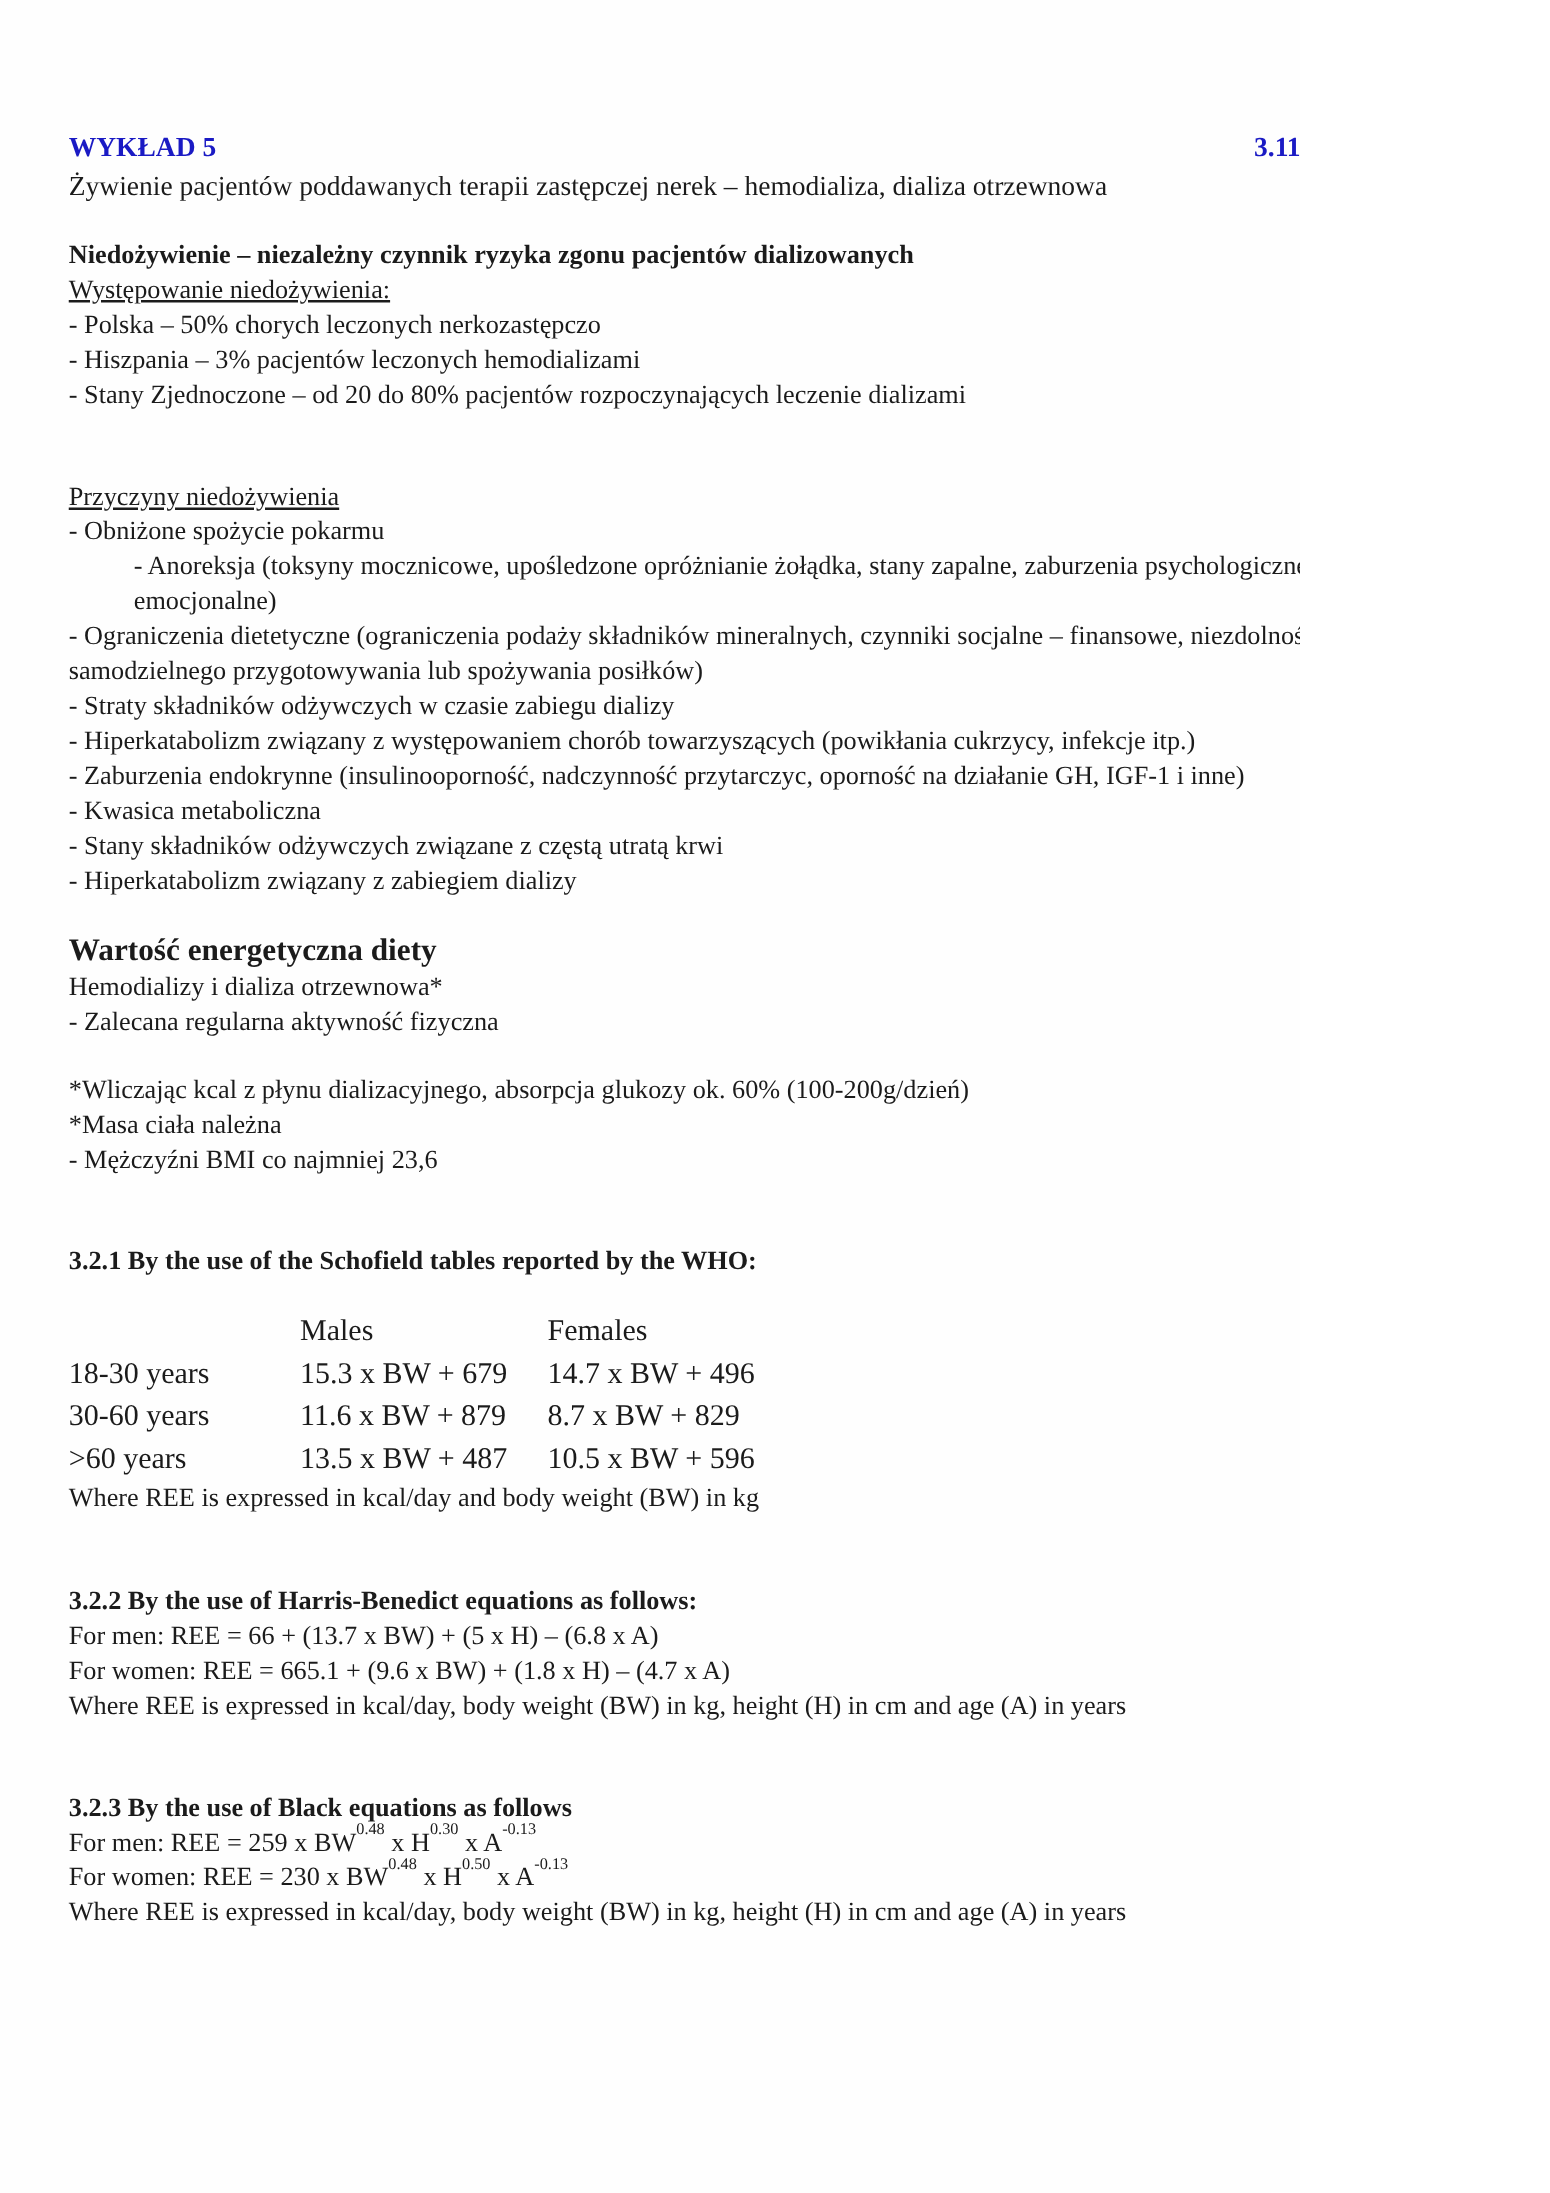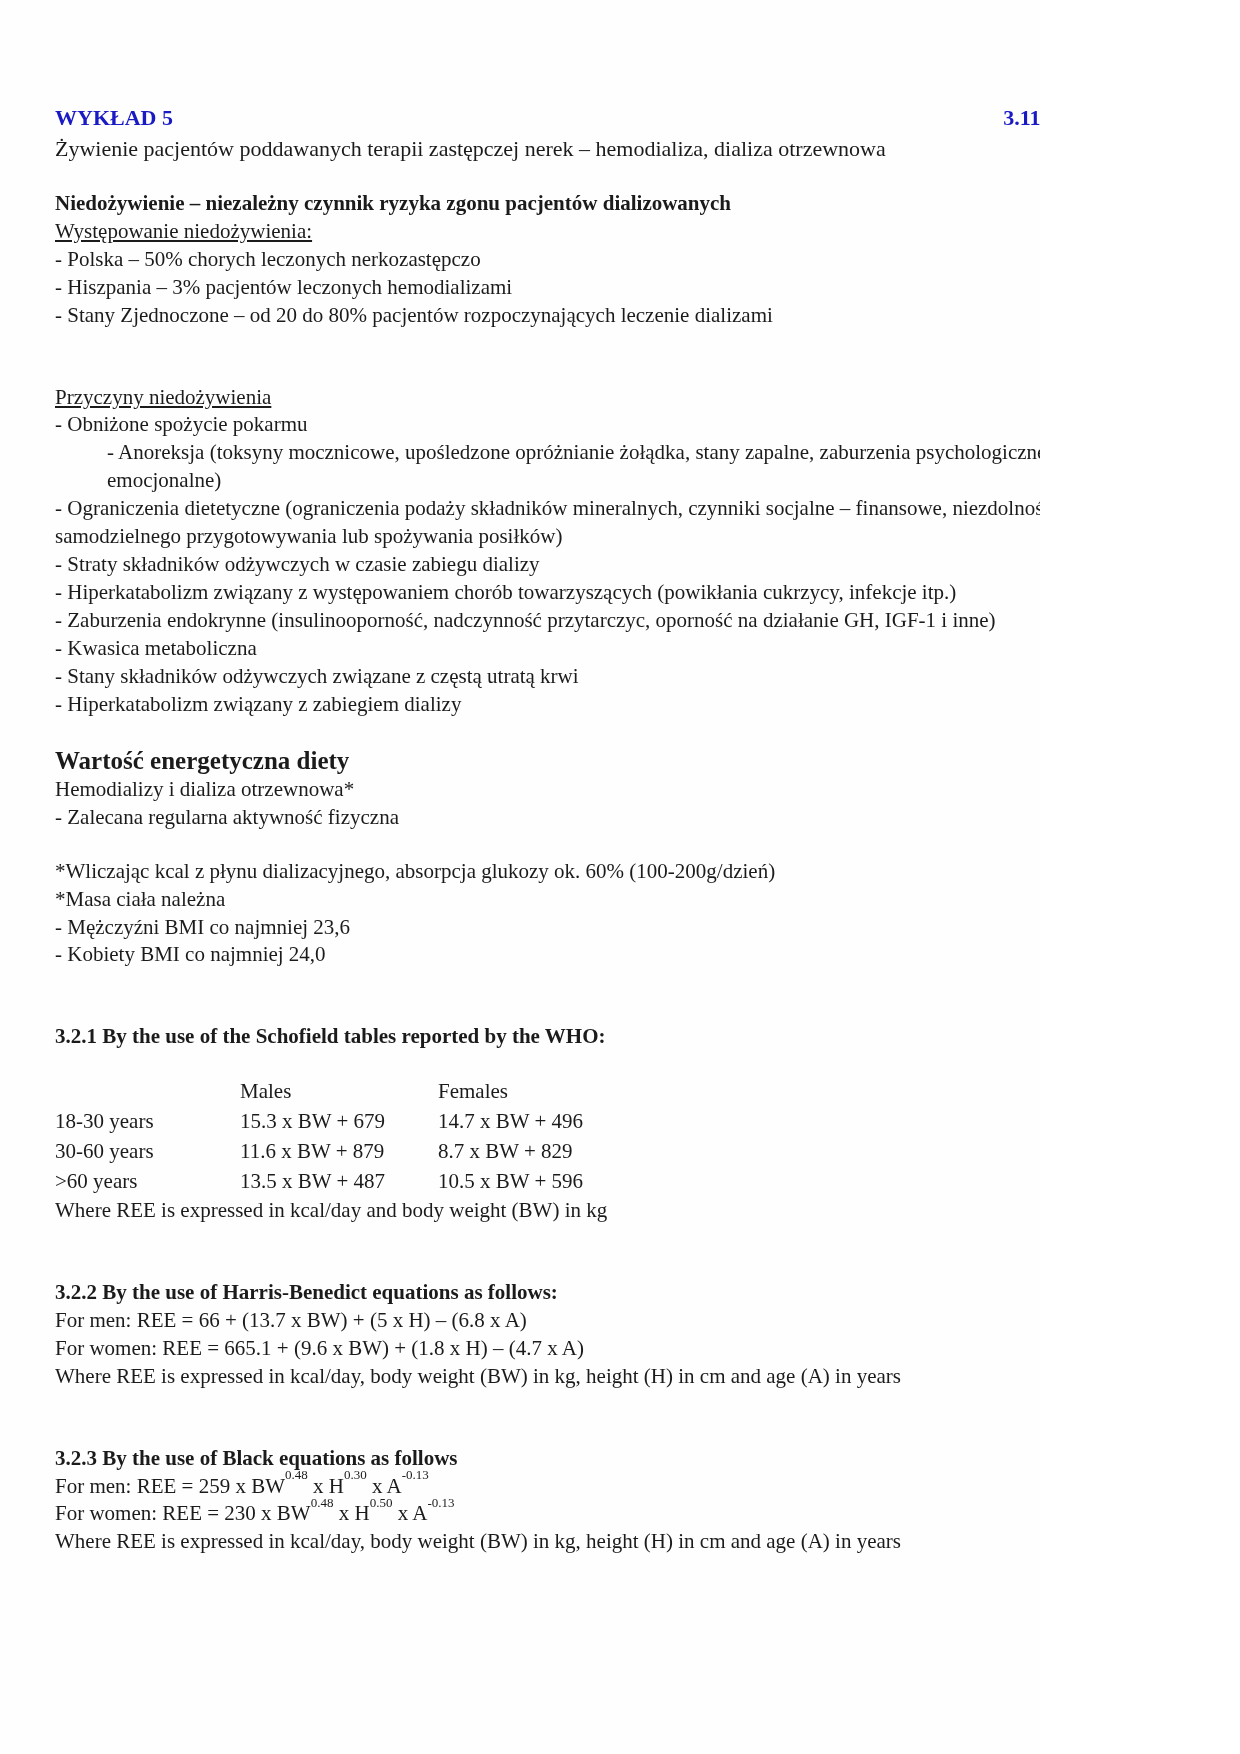--- a/index.html
+++ b/index.html
@@ -31,21 +31,21 @@
   p{margin:0;}
   .gap-1{margin-top:26px;}
   .gap-2{margin-top:54px;}
   .indent{padding-left:52px;}
   .h-big{font-size:25px;font-weight:bold;line-height:1.25;}
   table.schofield{border-collapse:collapse;margin-top:26px;}
   table.schofield td,table.schofield th{
     padding:1px 0;
     text-align:left;
     font-weight:normal;
-    font-size:21px;
+    font-size:24px;
     vertical-align:top;
   }
   table.schofield .c0{width:185px;}
   table.schofield .c1{width:198px;}
   sup{font-size:0.62em;line-height:0;position:relative;top:-0.45em;letter-spacing:0;}
 </style>
 </head>
 <body>
 
 <div class="page">
@@ -75,21 +75,20 @@
     <p>- Stany składników odżywczych związane z częstą utratą krwi</p>
     <p>- Hiperkatabolizm związany z zabiegiem dializy</p>
 
     <p class="h-big gap-1">Wartość energetyczna diety</p>
     <p>Hemodializy i dializa otrzewnowa*</p>
     <p>- Zalecana regularna aktywność fizyczna</p>
 
     <p class="gap-1">*Wliczając kcal z płynu dializacyjnego, absorpcja glukozy ok. 60% (100-200g/dzień)</p>
     <p>*Masa ciała należna</p>
     <p>- Mężczyźni BMI co najmniej 23,6</p>
-    <p>- Kobiety BMI co najmniej 24,0</p>
 
     <p class="b gap-2">3.2.1 By the use of the Schofield tables reported by the WHO:</p>
 
     <table class="schofield">
       <tbody>
         <tr>
           <td class="c0"></td>
           <td class="c1">Males</td>
           <td>Females</td>
         </tr>

